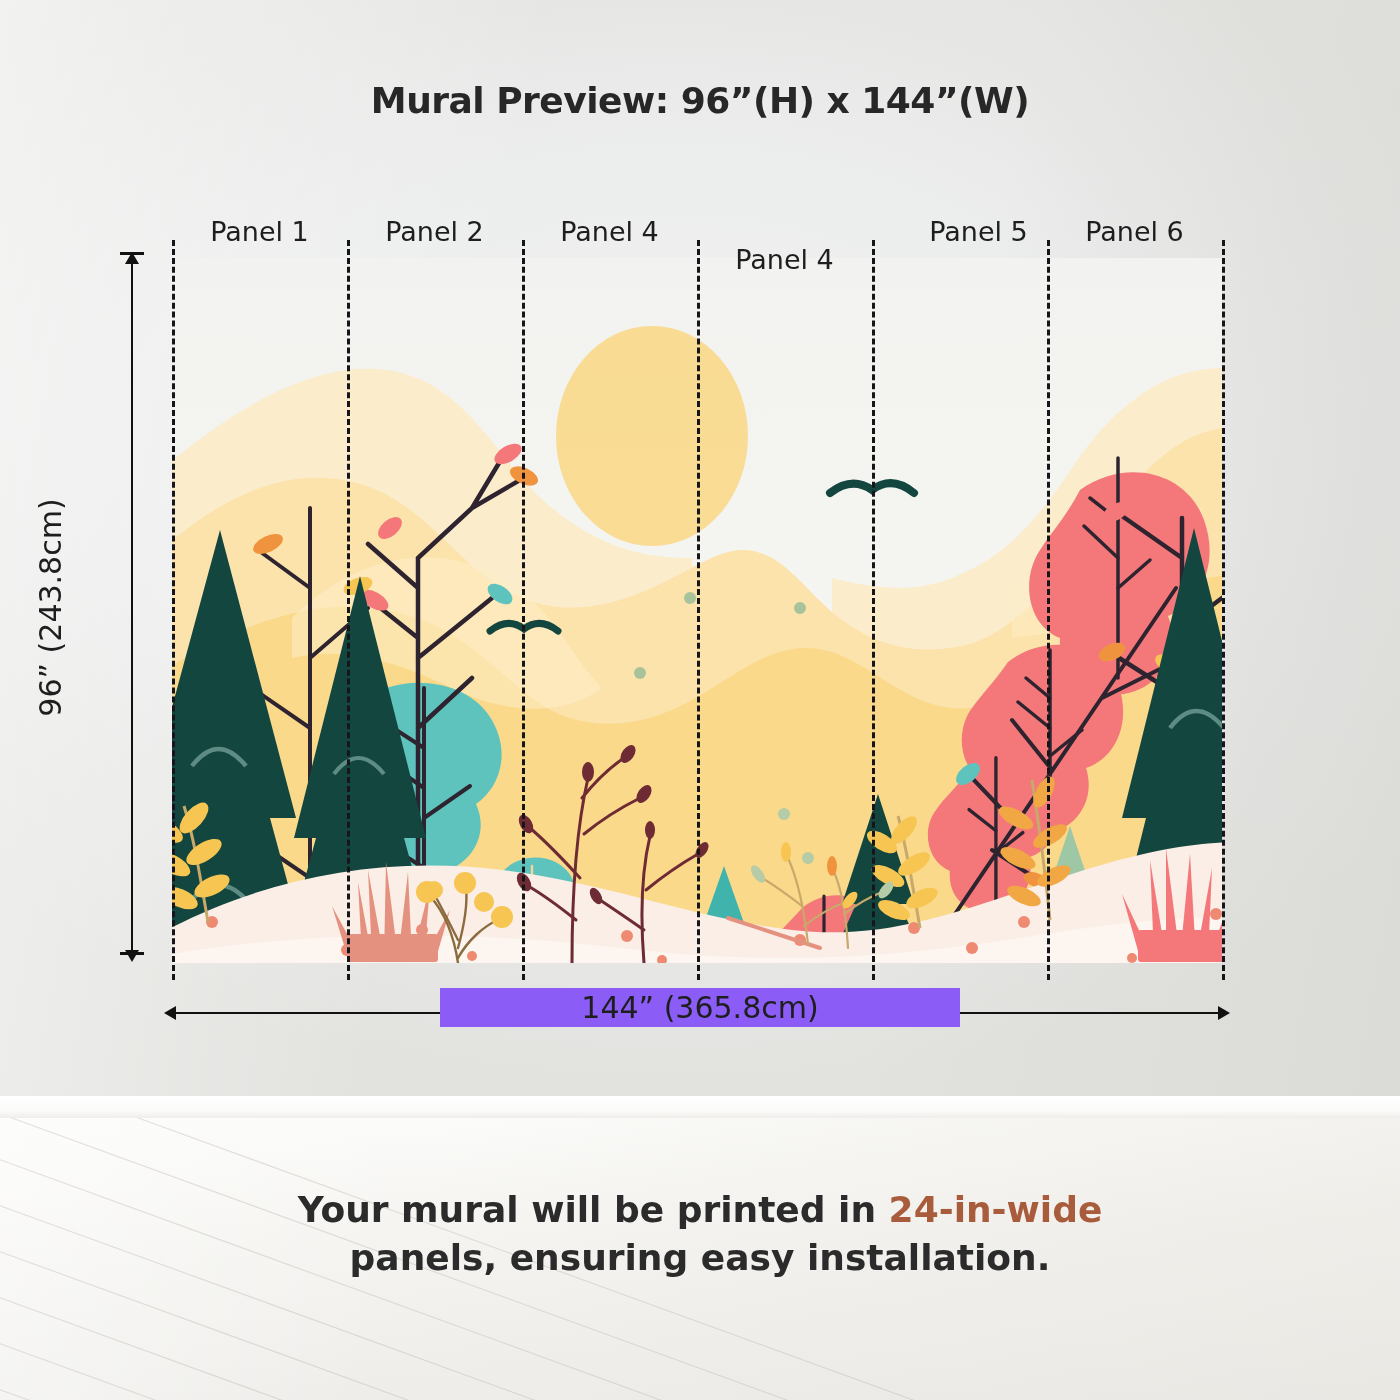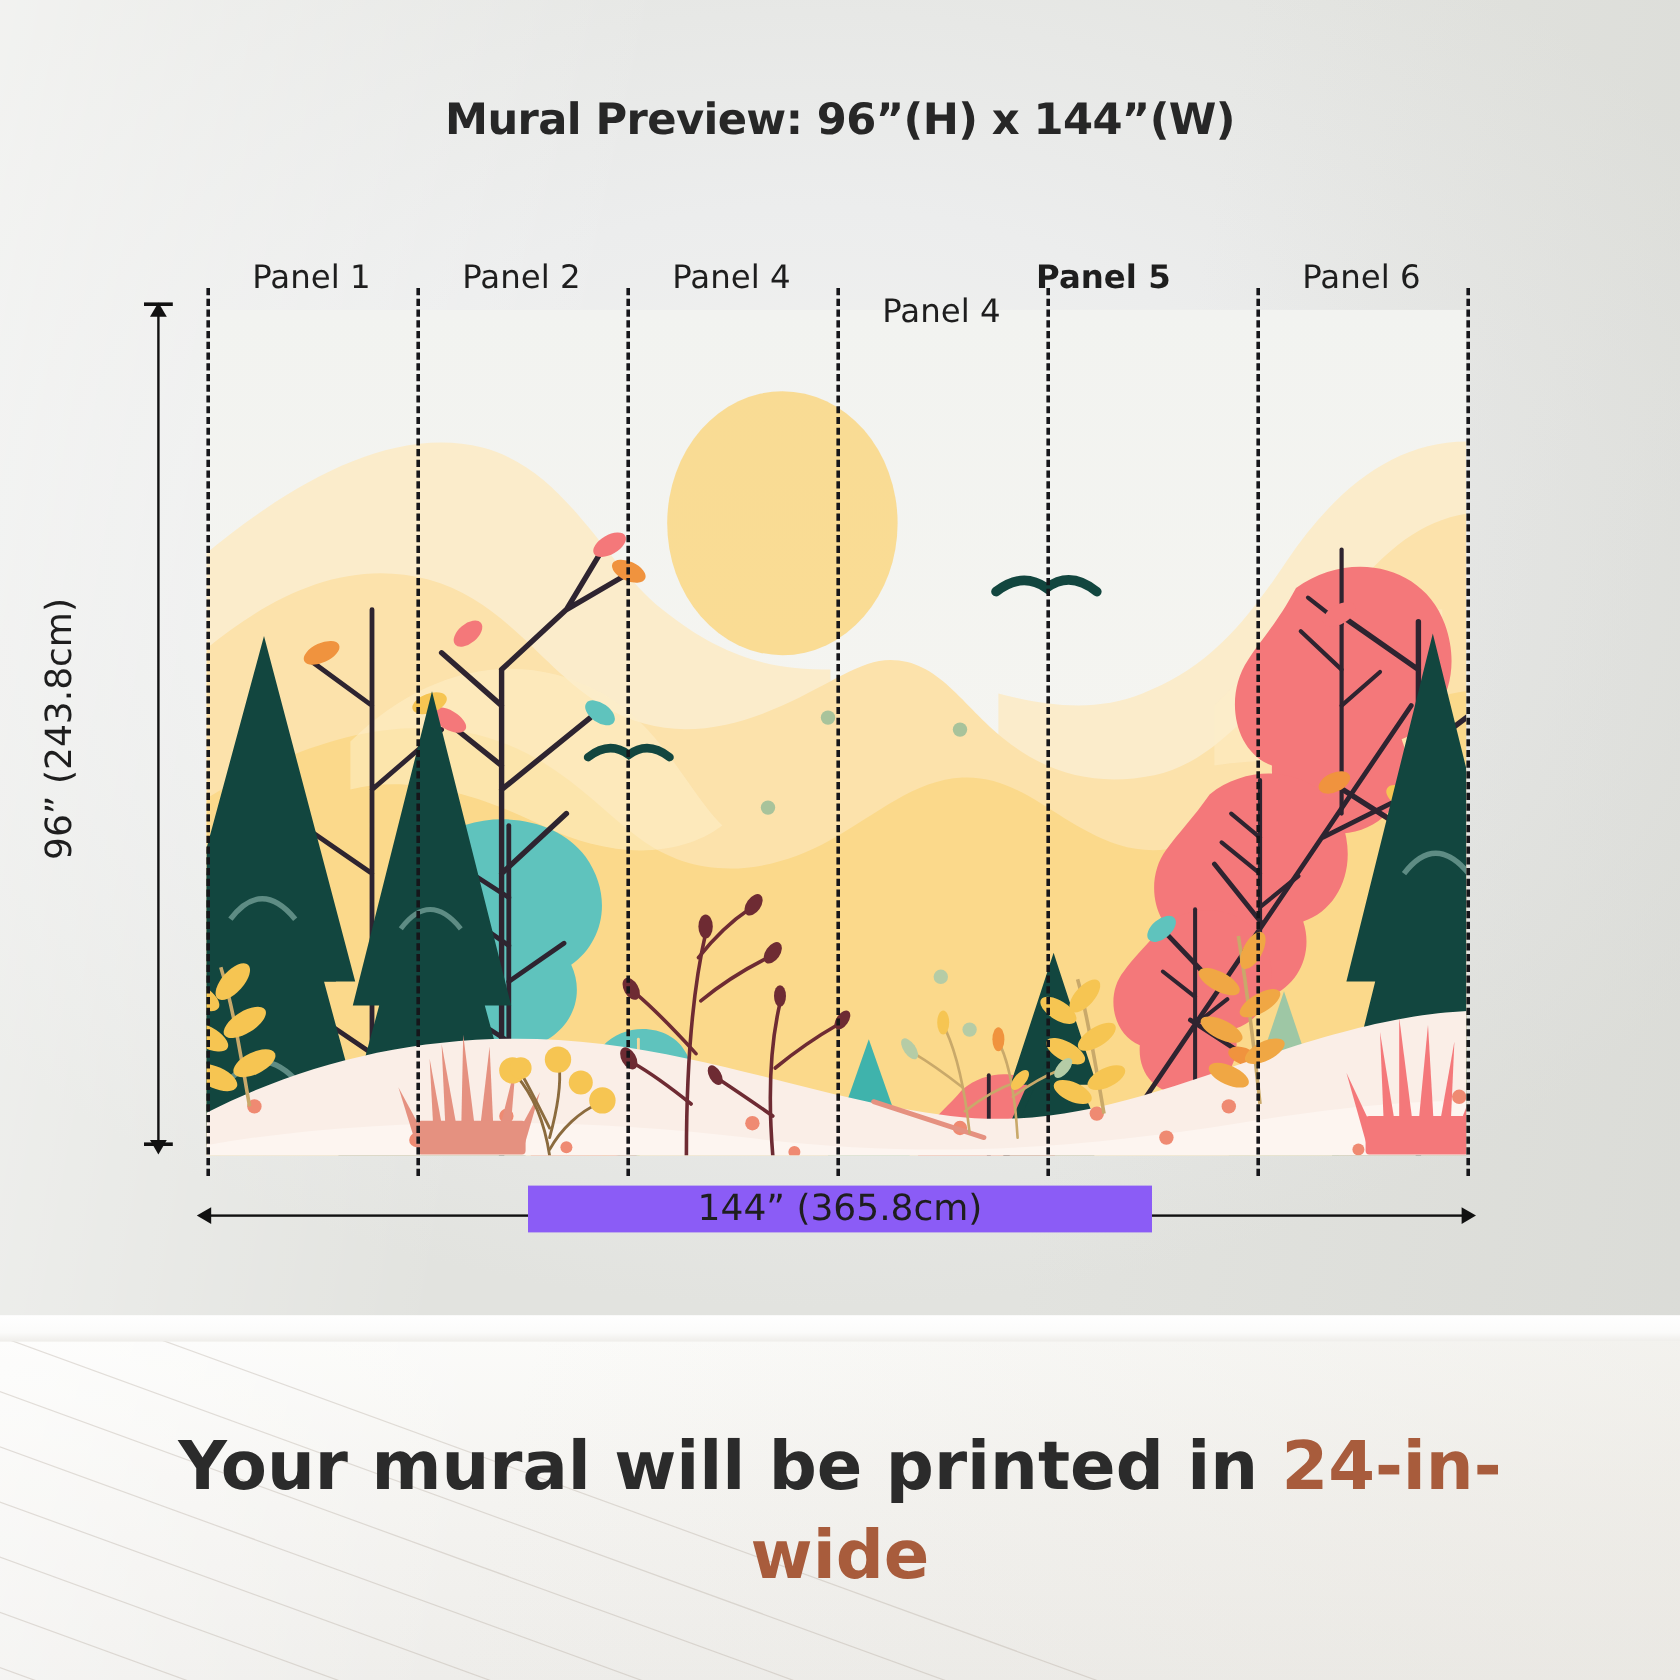--- a/index.html
+++ b/index.html
@@ -91,21 +91,21 @@
   #h-arrow .head-r{ right:-10px; border-left:12px solid #111; }
   #h-label{
     position:absolute; left:440px; top:988px; width:520px; text-align:center;
     font-size:30px; color:#1e1e1e; background:#8b5cf6; padding:2px 14px;
     font-family:"DejaVu Sans", sans-serif;
   }
 
   
   #caption{
     position:absolute; left:90px; top:1186px; width:1220px;
-    text-align:center; font-size:56px; font-weight:bold; color:#2b2b2b;
+    text-align:center; font-size:36px; font-weight:bold; color:#2b2b2b;
     line-height:1.32;
     font-family:"DejaVu Sans", sans-serif;
   }
   #caption .hl{ color:#a85c3c; }
 </style>
 </head>
 <body>
 
 <div id="wall"></div>
 <div id="baseboard"></div>
@@ -483,32 +483,33 @@
         </g>
       </g>
     </svg>
   </div>
 </div>
 
 <div class="panel-label" style="left:172px;">Panel 1</div>
 <div class="panel-label" style="left:347px;">Panel 2</div>
 <div class="panel-label" style="left:522px;">Panel 4</div>
 <div class="panel-label" style="left:697px;margin-top:28px;">Panel 4</div>
-<div class="panel-label" style="left:832px;font-weight:bold;">Panel 5</div>
+<div class="panel-label" style="left:891px;">Panel 5</div>
 <div class="panel-label" style="left:1047px;">Panel 6</div>
 
 <div class="panel-divider" style="left:172px;"></div>
 <div class="panel-divider" style="left:347px;"></div>
 <div class="panel-divider" style="left:522px;"></div>
 <div class="panel-divider" style="left:697px;"></div>
 <div class="panel-divider" style="left:872px;"></div>
 <div class="panel-divider" style="left:1047px;"></div>
 <div class="panel-divider" style="left:1222px;"></div>
 
 <div id="h-arrow">
   <div class="head-l"></div>
   <div class="head-r"></div>
 </div>
 <div id="h-label">144” (365.8cm)</div>
 
 <div id="caption">
   <span>Your mural will be printed in </span><span class="hl">24-in-wide</span><br>
+  <span>panels, ensuring easy installation.</span>
 </div>
 
 </body></html>

